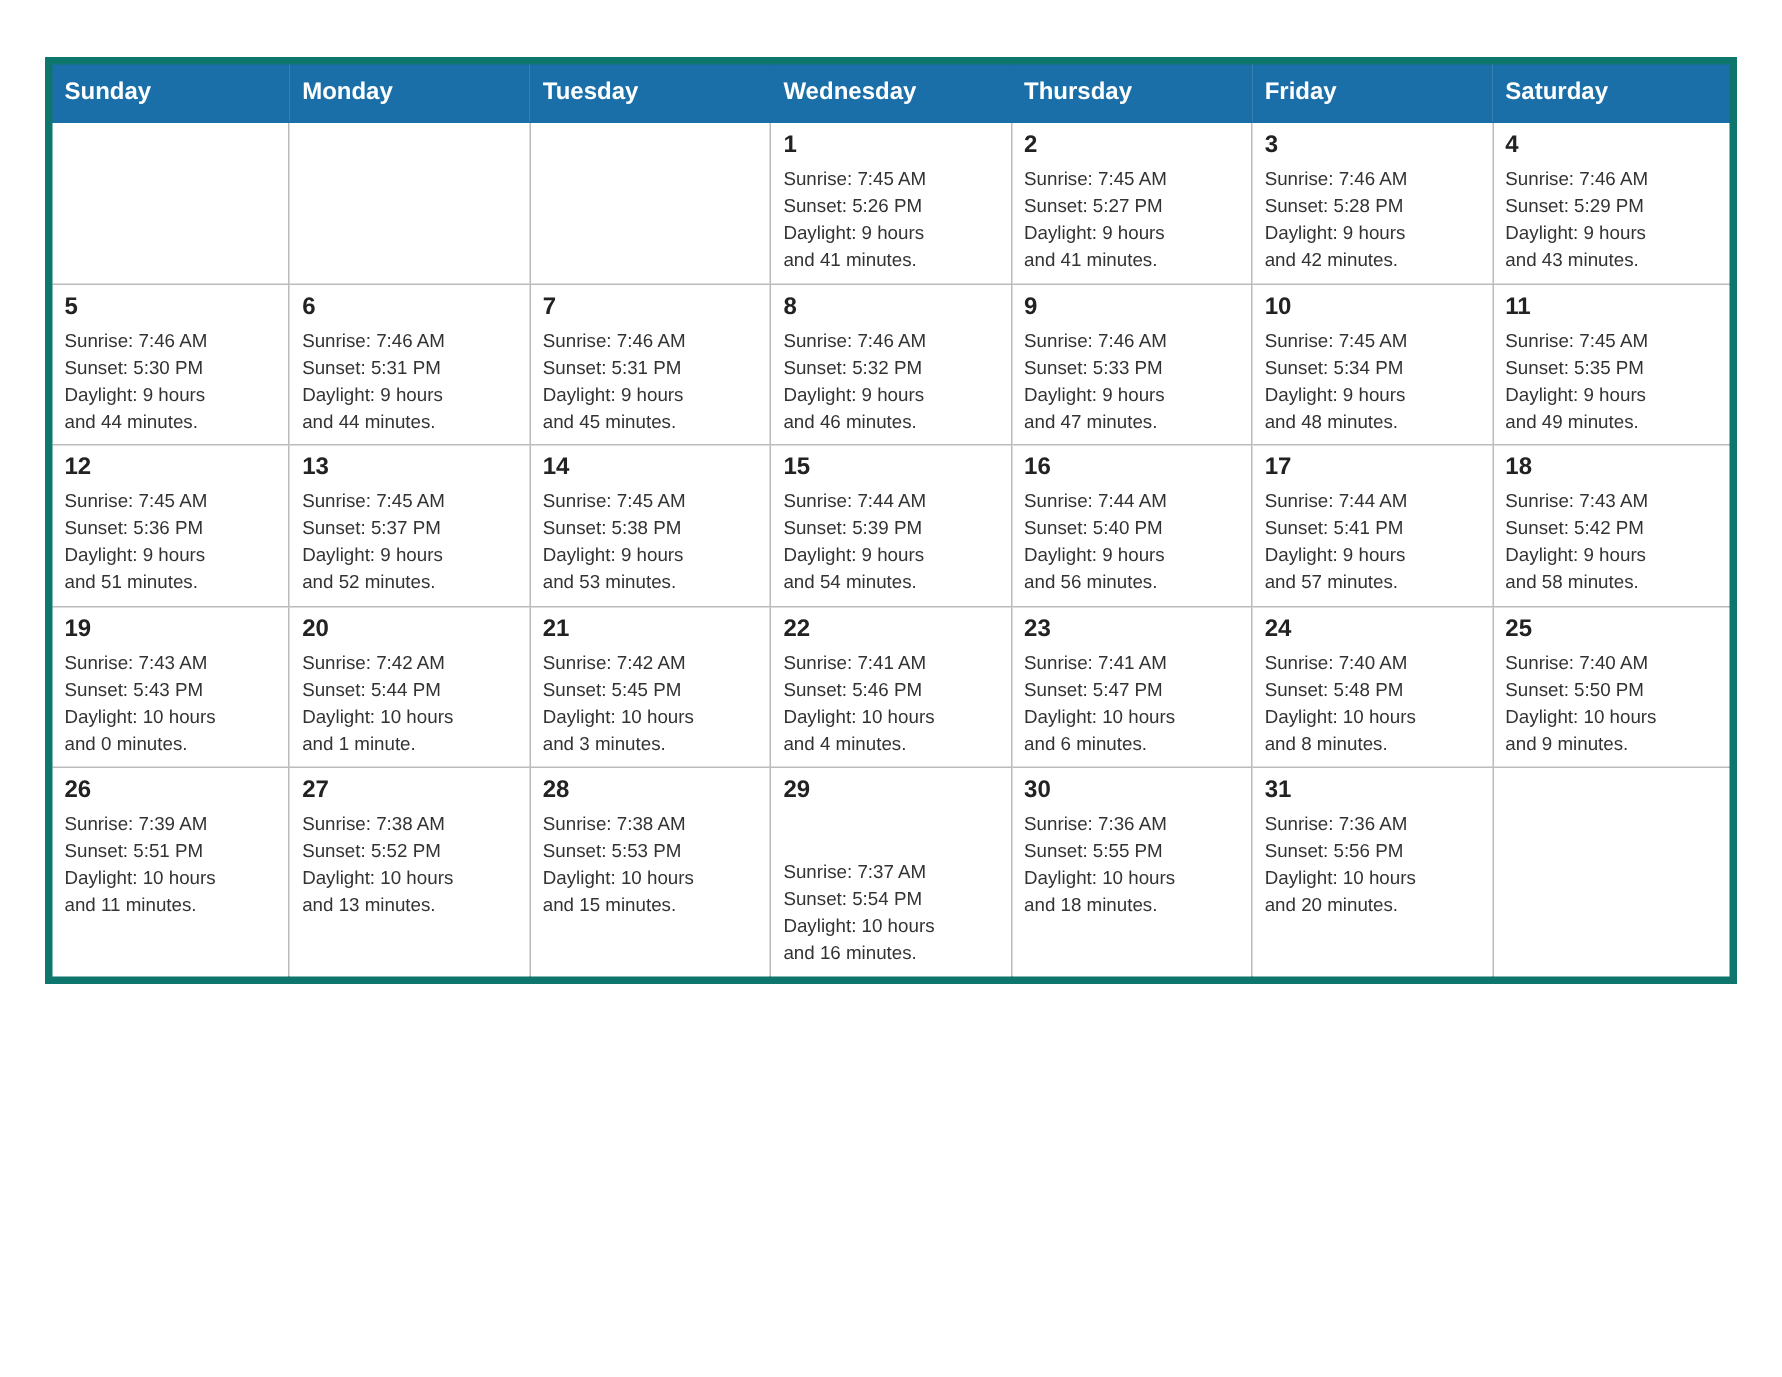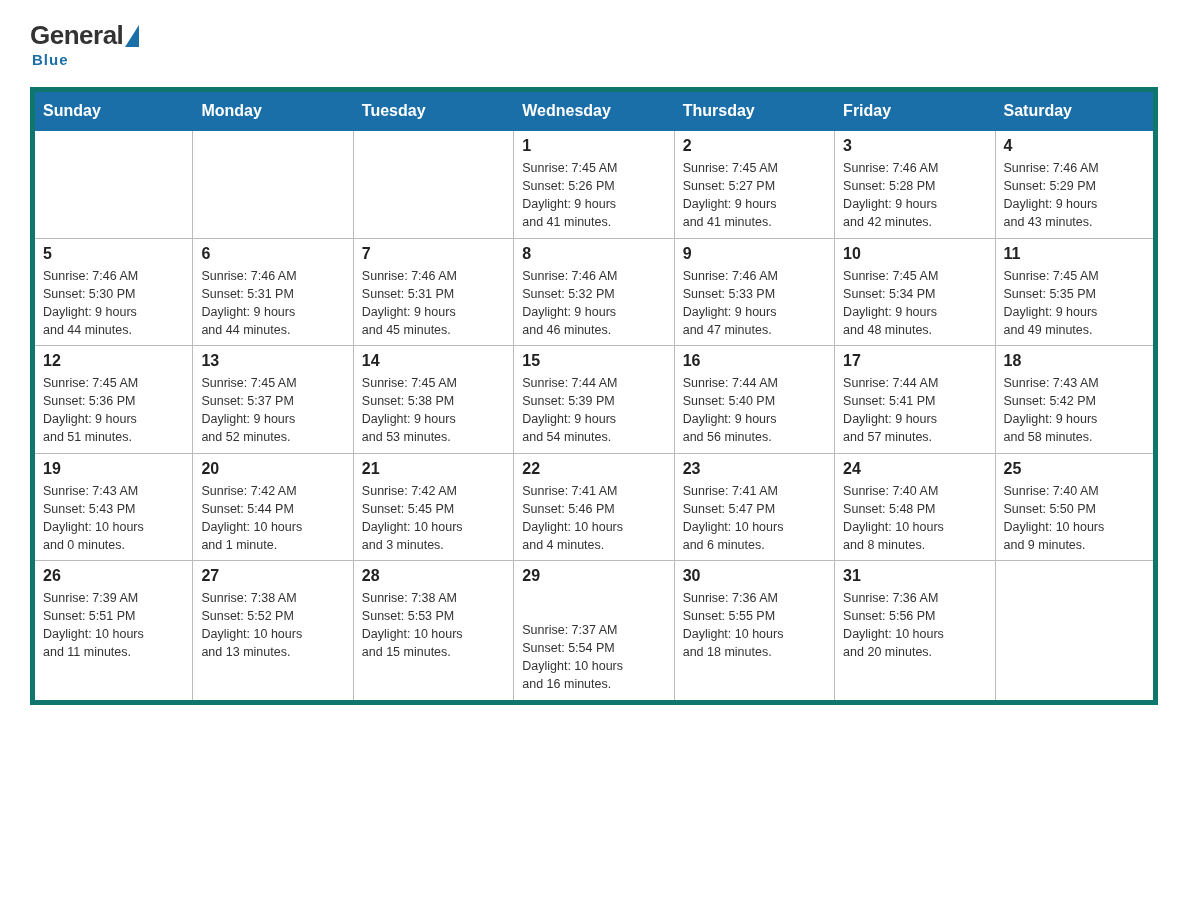--- a/index.html
+++ b/index.html
@@ -100,29 +100,20 @@
       background: #fff;
     }
     .row-border td {
       border-top: 2px solid #1a6fa8;
     }
   </style>
 </head>
 <body>
 
 <div class="header">
-  <div class="logo">
-    <div class="logo-text">
-      <span class="logo-general">General</span>
-      <span class="logo-triangle"></span>
-    </div>
-    <div>
-      <span class="logo-underline">Blue</span>
-    </div>
-  </div>
 </div>
 
 <table class="calendar">
   <thead>
     <tr>
     <th>Sunday</th>
         <th>Monday</th>
         <th>Tuesday</th>
         <th>Wednesday</th>
         <th>Thursday</th>

